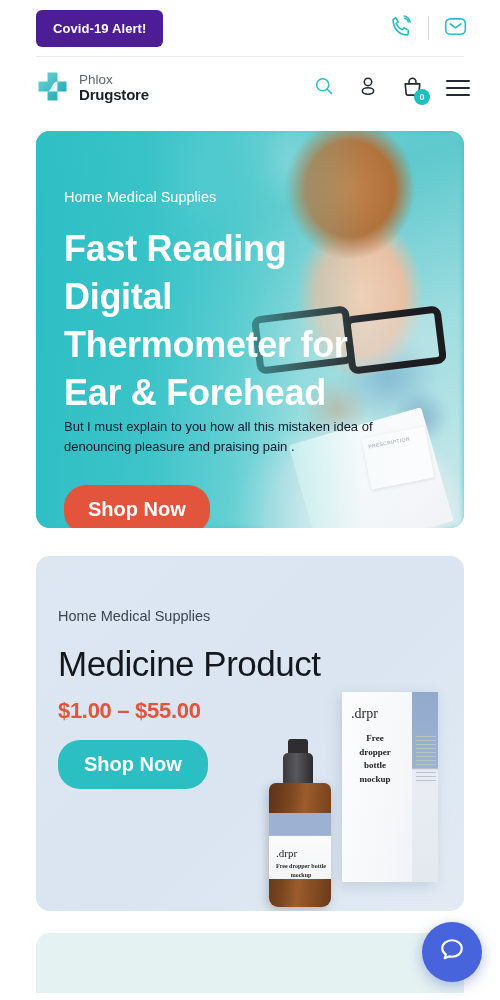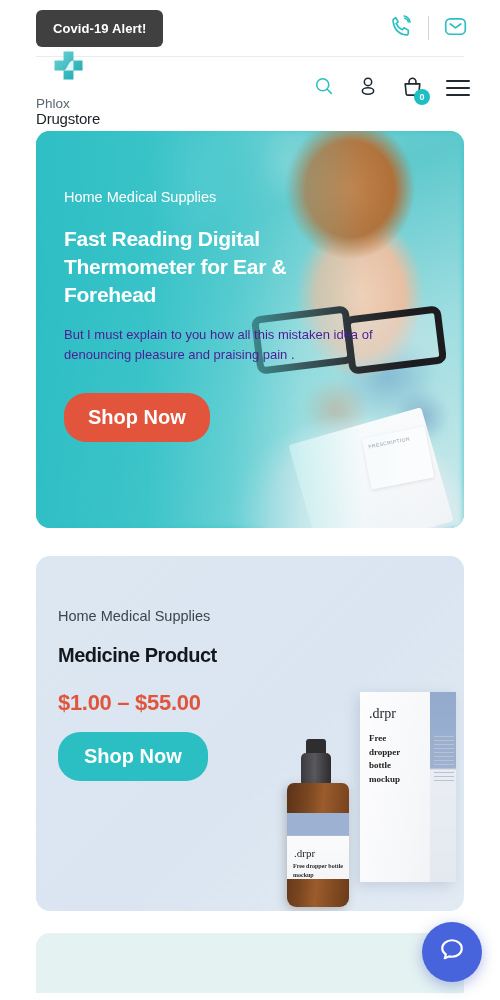--- a/index.html
+++ b/index.html
@@ -9,39 +9,39 @@
     font-family:"Liberation Sans", sans-serif;
     overflow:hidden;
   }
 
   
   .topbar{
     height:56px; display:flex; align-items:center;
     justify-content:space-between; padding:0 32px 0 36px;
   }
   .covid-btn{
-    background:#404040; color:#fff;
+    background:#4c1d95; color:#fff;
     font-size:13px; font-weight:700;
     padding:11px 17px; border-radius:6px;
     border:none; cursor:pointer; letter-spacing:.1px;text-align:right;
   }
   .top-icons{ display:flex; align-items:center; gap:14px; }
   .divider-v{ width:1px; height:24px; background:#cfd6dc; }
   .ic{ display:block; }
 
   
   .hdr-sep{ height:1px; background:#e8ecef; margin:0 36px; }
   .header{
     height:62px; display:flex; align-items:center;
     justify-content:space-between; padding:0 30px 0 36px;
   }
-  .brand{ display:flex; align-items:center; gap:10px;flex-direction:column; }
+  .brand{ display:flex; align-items:center; gap:10px; }
   .brand-txt{ line-height:1.12; }
   .brand-top{ font-size:13.5px; color:#5a6670; }
-  .brand-bot{ font-size:15px; color:#1b2127; font-weight:400; letter-spacing:-.2px; }
+  .brand-bot{ font-size:15px; color:#1b2127; font-weight:700; letter-spacing:-.2px; }
   .nav-icons{ display:flex; align-items:center; gap:22px; }
   .bag-wrap{ position:relative; display:block; }
   .bag-badge{
     position:absolute; right:-6px; bottom:-3px;
     width:16px; height:16px; border-radius:50%;
     background:#1CBFC4; color:#fff; font-size:9px; font-weight:700;
     display:flex; align-items:center; justify-content:center;
   }
   .burger{ width:24px; display:flex; flex-direction:column; gap:5px; cursor:pointer; }
   .burger i{ height:2px; background:#222a31; border-radius:2px; display:block; }
@@ -104,57 +104,57 @@
       rgba(44,190,196,.97) 0%,
       rgba(52,194,199,.93) 26%,
       rgba(72,201,205,.72) 46%,
       rgba(120,214,216,.34) 62%,
       rgba(190,232,233,.08) 76%,
       rgba(255,255,255,0) 88%);
   }
   .hero-in{ position:relative; padding:58px 0 0 28px; }
   .hero-kicker{ color:#fff; font-size:14.5px; margin-bottom:20px; }
   .hero-h1{
-    color:#fff; font-size:21px; font-weight:700;
+    color:#fff; font-size:36px; font-weight:700;
     line-height:1.33; letter-spacing:-.3px;
-    max-width:320px; margin-bottom:16px;
+    max-width:320px; 
   }
   .hero-p{
-    color:#4c1d95; font-size:13px; line-height:1.55;
+    color:#0f172a; font-size:13px; line-height:1.55;
     max-width:345px; margin-bottom:28px;
   }
   .hero-btns{ display:flex; gap:13px; }
   .btn{
     border:none; cursor:pointer; border-radius:22px;
     font-size:20px; font-weight:700; padding:13px 24px;
   }
   .btn-red{ background:#E2543B; color:#fff; }
   .btn-yel{ background:#FBCE5B; color:#24282c; }
 
   
   .pcard{
     position:relative; margin:28px 36px 0; height:355px;
     border-radius:14px; overflow:hidden;
     background:linear-gradient(135deg,#dde7f2 0%,#dae5f1 55%,#e2ebf4 100%);
   }
   .pcard-in{ position:relative; padding:52px 0 0 22px; z-index:2; }
   .pc-kicker{ font-size:14.5px; color:#3c454e; margin-bottom:20px; }
   .pc-title{
-    font-size:20px; font-weight:700; color:#14181d;
-    letter-spacing:-.5px; margin-bottom:23px;
+    font-size:35px; font-weight:400; color:#14181d;
+    letter-spacing:-.5px; margin-bottom:14px;
   }
   .pc-price{
     font-size:22px; font-weight:700; color:#E2543B;
     letter-spacing:-.3px; margin-bottom:16px;
   }
   .btn-teal{ background:#2BBFC4; color:#fff; padding:13px 26px; }
 
   
   .prod{
-    position:absolute; right:0; bottom:4px; width:185px; height:225px; z-index:1;
+    position:absolute; right:18px; bottom:4px; width:185px; height:225px; z-index:1;text-align:center;
   }
   .pbox{
     position:absolute; right:8px; top:10px; width:96px; height:190px;
     background:linear-gradient(100deg,#fdfdfe 0%,#f6f7f9 58%,#eceff3 100%);
     box-shadow:-3px 4px 13px rgba(60,80,110,.17);
   }
   .pbox-side{
     position:absolute; right:0; top:0; width:26px; height:100%;
     background:linear-gradient(180deg,#93aacd 0%,#9db2d2 40%,#e9edf3 41%,#e4e9f0 100%);
   }

